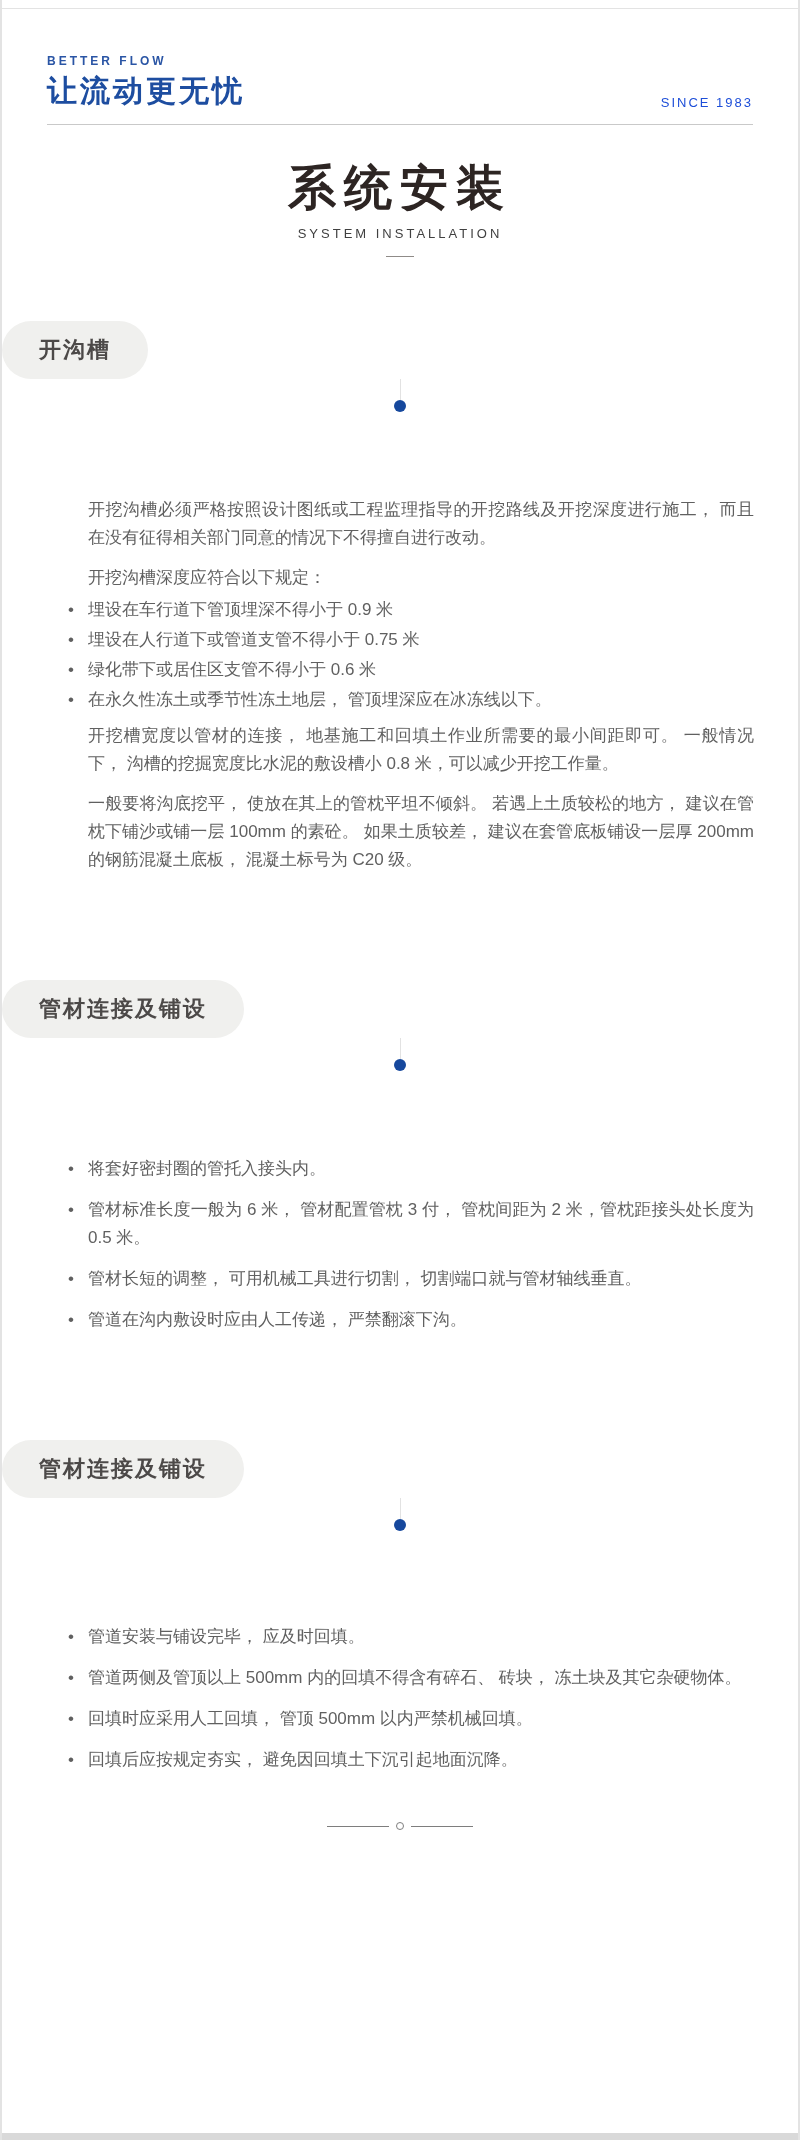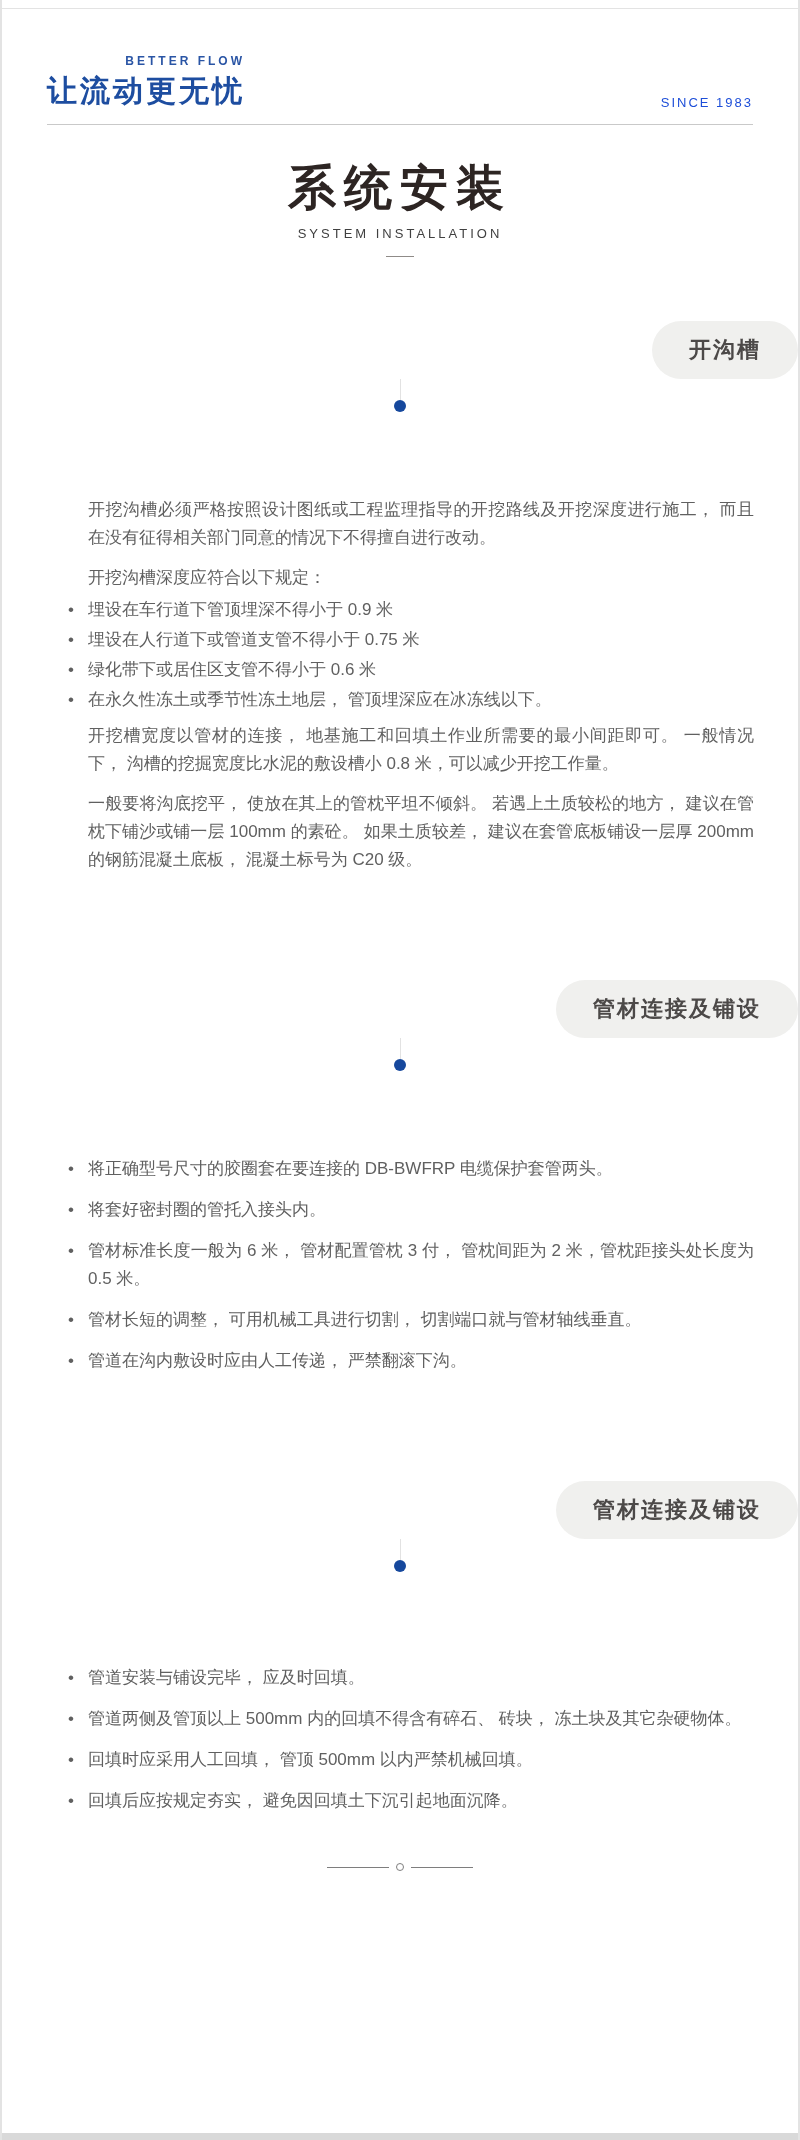--- a/index.html
+++ b/index.html
@@ -12,35 +12,35 @@
     box-sizing: border-box;
     background: #ffffff;
     border-left: 2px solid #e3e3e3;
     border-right: 2px solid #e3e3e3;
     overflow: hidden;
   }
   .page-top-rule { position: absolute; top: 8px; left: 0; right: 0; height: 1px; background: #e3e3e3; }
   .page-bottom-strip { position: absolute; bottom: 0; left: -2px; right: -2px; height: 7px; background: #d9d9d9; }
 
   
-  .header { padding: 0 45px; text-align: right; }
+  .header { padding: 0 45px; }
   .brand-row { margin-top: 54px; display: flex; justify-content: space-between; align-items: flex-end; }
   .brand-en { font-size: 12px; font-weight: bold; letter-spacing: 3px; color: #2a55a5; }
   .brand-cn { margin-top: 3px; font-size: 30px; font-weight: 800; letter-spacing: 3px; color: #1d4da0; }
   .since { font-size: 13px; letter-spacing: 2px; color: #1d4ed8; padding-bottom: 2px; }
   .header-rule { margin-top: 12px; height: 1px; background: #c9c9c9; }
 
   
   .title-block { text-align: center; margin-top: 34px; }
   .page-title { margin: 0; font-size: 48px; line-height: 58px; letter-spacing: 8px; font-weight: 800; color: #2d2523; }
   .page-subtitle { margin-top: 9px; font-size: 13px; letter-spacing: 3px; color: #404040; }
   .title-divider { width: 28px; height: 1px; background: #8f8b88; margin: 15px auto 0 auto; }
 
   
-  .section-head { text-align: right; text-decoration: underline; }
+  .section-head { text-align: left; text-decoration: underline; }
   .section-head.first { margin-top: 64px; }
   .section-head.later { margin-top: 106px; }
   .badge {
     display: inline-block;
     background: #f0f0ee;
     color: #4c4948;
     font-size: 22px;
     font-weight: 700;
     letter-spacing: 2px;
     line-height: 26px;
@@ -116,21 +116,20 @@
   </section>
 
   <section>
     <div class="section-head later">
       <div class="badge">管材连接及铺设</div>
       <div class="connector"></div>
       <div class="dot"></div>
     </div>
     <div class="content">
       <ul class="bullets loose">
-        <li>将正确型号尺寸的胶圈套在要连接的 DB-BWFRP 电缆保护套管两头。</li>
         <li>将套好密封圈的管托入接头内。</li>
         <li>管材标准长度一般为 6 米， 管材配置管枕 3 付， 管枕间距为 2 米，管枕距接头处长度为 0.5 米。</li>
         <li>管材长短的调整， 可用机械工具进行切割， 切割端口就与管材轴线垂直。</li>
         <li>管道在沟内敷设时应由人工传递， 严禁翻滚下沟。</li>
       </ul>
     </div>
   </section>
 
   <section>
     <div class="section-head later">

